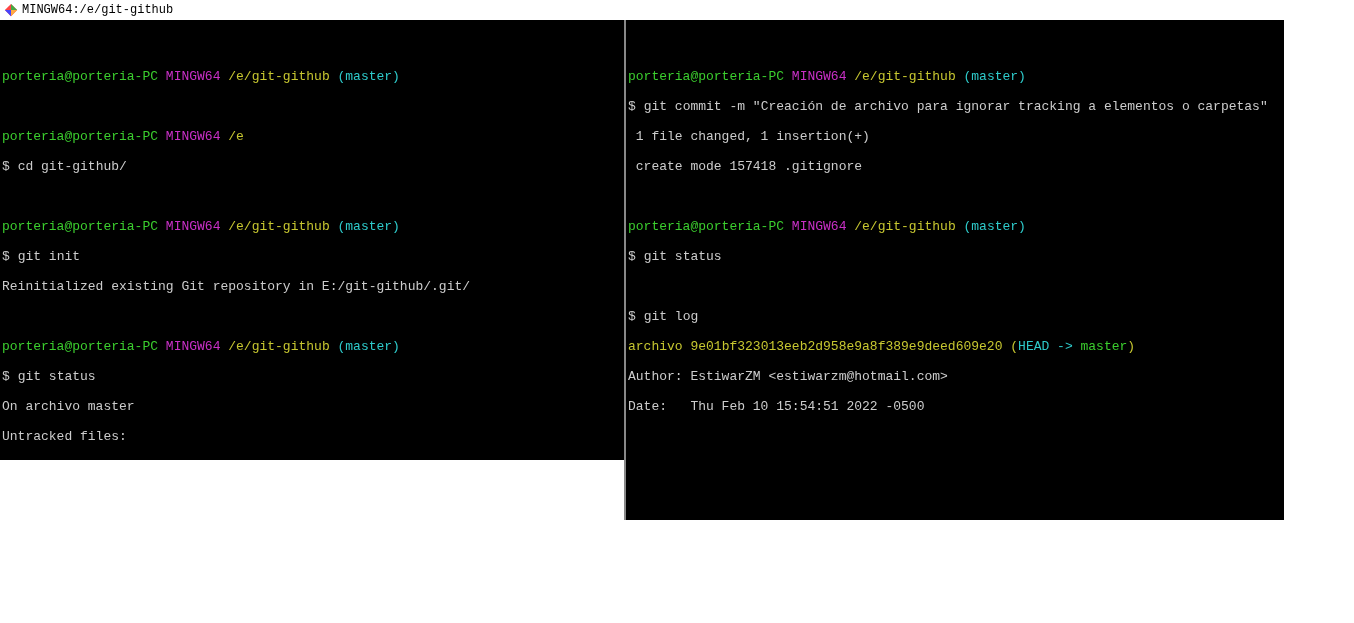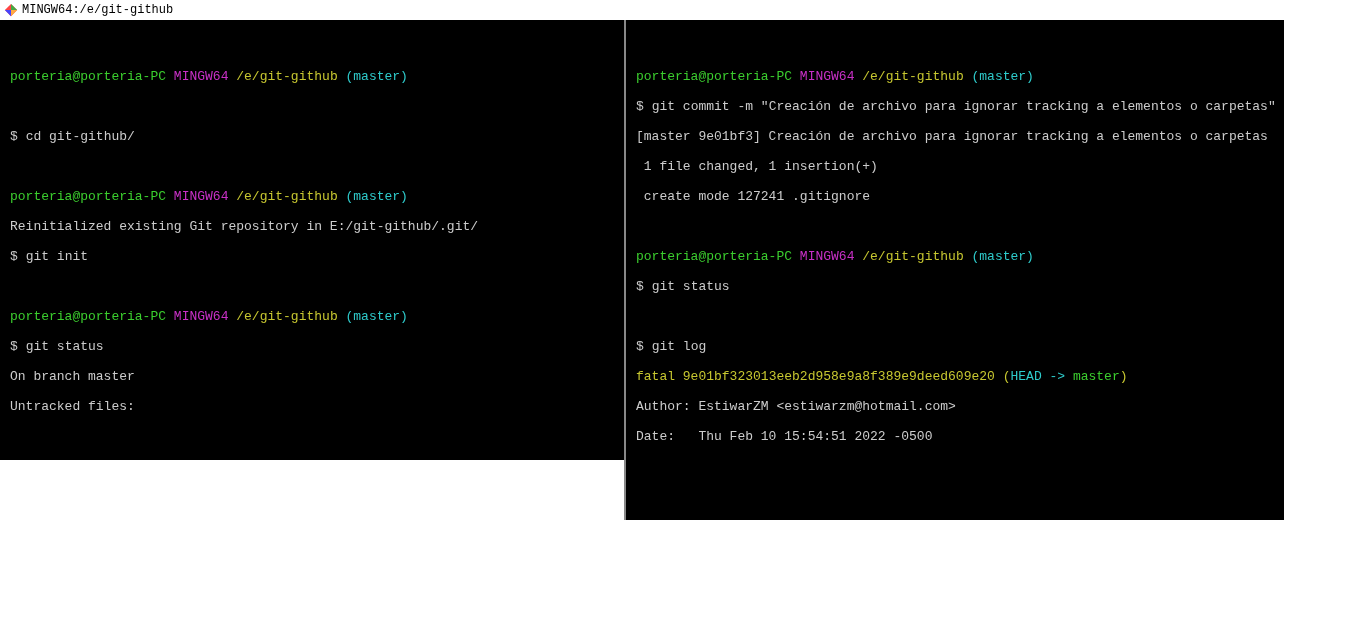--- a/index.html
+++ b/index.html
@@ -22,21 +22,21 @@
       width: 14px;
       height: 14px;
       margin-right: 4px;
     }
     .panes {
       display: flex;
     }
     .pane {
       background: #000;
       color: #ccc;
-      padding: 4px 10px;
+      padding: 4px 2px;
       line-height: 15px;
       white-space: pre;
       overflow: hidden;
     }
     .pane-left {
       width: 624px;
       height: 440px;
     }
     .pane-right {
       width: 660px;
@@ -61,29 +61,30 @@
       </svg>
   </span>
   <span>MINGW64:/e/git-github</span>
 </div>
 
 <div class="panes">
 <div class="pane pane-left">
 <div> </div>
 <div><span class="green">porteria@porteria-PC</span> <span class="magenta">MINGW64</span> <span class="yellow">/e/git-github</span> <span class="cyan">(master)</span></div>
 <div> </div>
+<div><span class="green">porteria@porteria-PC</span> <span class="magenta">MINGW64</span> <span class="yellow">/e</span></div>
 <div><span>$</span> <span>cd git-github/</span></div>
 <div> </div>
 <div><span class="green">porteria@porteria-PC</span> <span class="magenta">MINGW64</span> <span class="yellow">/e/git-github</span> <span class="cyan">(master)</span></div>
+<div><span>$</span> <span>git init</span></div>
 <div>Reinitialized existing Git repository in E:/git-github/.git/</div>
-<div><span>$</span> <span>git init</span></div>
 <div> </div>
 <div><span class="green">porteria@porteria-PC</span> <span class="magenta">MINGW64</span> <span class="yellow">/e/git-github</span> <span class="cyan">(master)</span></div>
 <div><span>$</span> <span>git status</span></div>
-<div>On branch master</div>
+<div>On archivo master</div>
 <div>Untracked files:</div>
 
 
 
 
 
 
 
 
 
@@ -91,29 +92,28 @@
 
 
 
 
 </div>
 
 <div class="pane pane-right">
 <div> </div>
 <div><span class="green">porteria@porteria-PC</span> <span class="magenta">MINGW64</span> <span class="yellow">/e/git-github</span> <span class="cyan">(master)</span></div>
 <div><span>$</span> <span>git commit -m "Creación de archivo para ignorar tracking a elementos o carpetas"</span></div>
-<div>[master 9e01bf3] Creación de archivo para ignorar tracking a elementos o carpetas</div>
 <div> 1 file changed, 1 insertion(+)</div>
-<div> create mode 127241 .gitignore</div>
+<div> create mode 157418 .gitignore</div>
 <div> </div>
 <div><span class="green">porteria@porteria-PC</span> <span class="magenta">MINGW64</span> <span class="yellow">/e/git-github</span> <span class="cyan">(master)</span></div>
 <div><span>$</span> <span>git status</span></div>
 <div> </div>
 <div><span>$</span> <span>git log</span></div>
-<div><span class="yellow">fatal </span><span class="yellow">9e01bf323013eeb2d958e9a8f389e9deed609e20</span><span class="yellow"> (</span><span class="cyan">HEAD -&gt; </span><span class="green">master</span><span class="yellow">)</span></div>
+<div><span class="yellow">archivo </span><span class="yellow">9e01bf323013eeb2d958e9a8f389e9deed609e20</span><span class="yellow"> (</span><span class="cyan">HEAD -&gt; </span><span class="green">master</span><span class="yellow">)</span></div>
 <div>Author: EstiwarZM &lt;estiwarzm@hotmail.com&gt;</div>
 <div>Date:   Thu Feb 10 15:54:51 2022 -0500</div>
 <div> </div>
 
 
 
 
 
 
 

